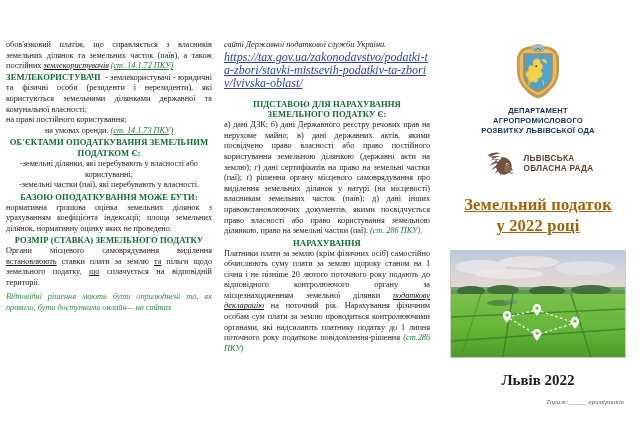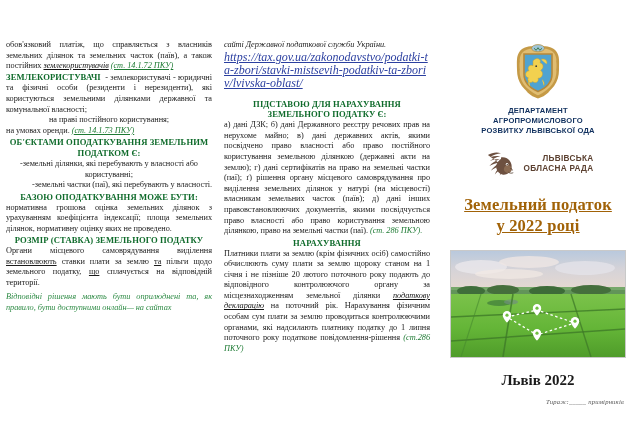--- a/index.html
+++ b/index.html
@@ -120,21 +120,21 @@
     justify-content: center;
     gap: 5px;
   }
   .oblrada-text {
     font-family: "Liberation Sans", "DejaVu Sans", sans-serif;
     font-size: 8.2px;
     line-height: 10px;
     font-weight: bold;
     color: #5b4030;
     letter-spacing: 0.3px;
-    text-align: right;
+    text-align: left;
   }
   .main-title {
     margin: 16px 0 0 0;
     font-size: 16.5px;
     line-height: 21px;
     font-weight: bold;
     color: #a16207;
     text-decoration: underline;
     letter-spacing: 0.2px;
   }
@@ -164,26 +164,26 @@
 </head>
 <body>
 
 <div class="page">
 
   <div class="col col-1">
 
     <p class="body lead"><span>обов'язковий платіж, що справляється з власників земельних ділянок та земельних часток (паїв), а також постійних </span><span class="ulink">землекористувачів</span> <span class="ref">(ст. 14.1.72 ПКУ)</span></p>
 
     <p class="body"><span class="heading left" style="display:inline">ЗЕМЛЕКОРИСТУВАЧІ</span>&nbsp; <span>- землекористувачі - юридичні та фізичні особи (резиденти і нерезиденти), які користуються земельними ділянками державної та комунальної власності;</span></p>
-    <p class="body" style="text-align:center">на праві постійного користування;</p>
-    <p class="body" style="text-align:left"><span>на умовах оренди.</span> <span class="ref">(ст. 14.1.73 ПКУ)</span></p>
+    <p class="body" style="text-align:left">на праві постійного користування;</p>
+    <p class="body" style="text-align:center"><span>на умовах оренди.</span> <span class="ref">(ст. 14.1.73 ПКУ)</span></p>
 
     <span class="heading">ОБ'ЄКТАМИ ОПОДАТКУВАННЯ ЗЕМЕЛЬНИМ ПОДАТКОМ Є:</span>
     <p class="body" style="text-align:center">-земельні ділянки, які перебувають у власності або користуванні;</p>
-    <p class="body" style="text-align:right">-земельні частки (паї), які перебувають у власності.</p>
+    <p class="body" style="text-align:center">-земельні частки (паї), які перебувають у власності.</p>
 
     <span class="heading">БАЗОЮ ОПОДАТКУВАННЯ МОЖЕ БУТИ:</span>
     <p class="body">нормативна грошова оцінка земельних ділянок з урахуванням коефіцієнта індексації; площа земельних ділянок, нормативну оцінку яких не проведено.</p>
 
     <span class="heading">РОЗМІР (СТАВКА) ЗЕМЕЛЬНОГО ПОДАТКУ</span>
     <p class="body"><span>Органи місцевого самоврядування виділення </span><span class="under">встановлюють</span><span> ставки плати за землю </span><span class="under">та</span><span> пільги щодо земельного податку, </span><span class="under">що</span><span> сплачується на відповідній території.</span></p>
 
     <p class="body greenital" style="margin-top:4px">Відповідні рішення мають бути оприлюднені та, як правило, бути доступними онлайн— на сайтах</p>
   </div>
 

